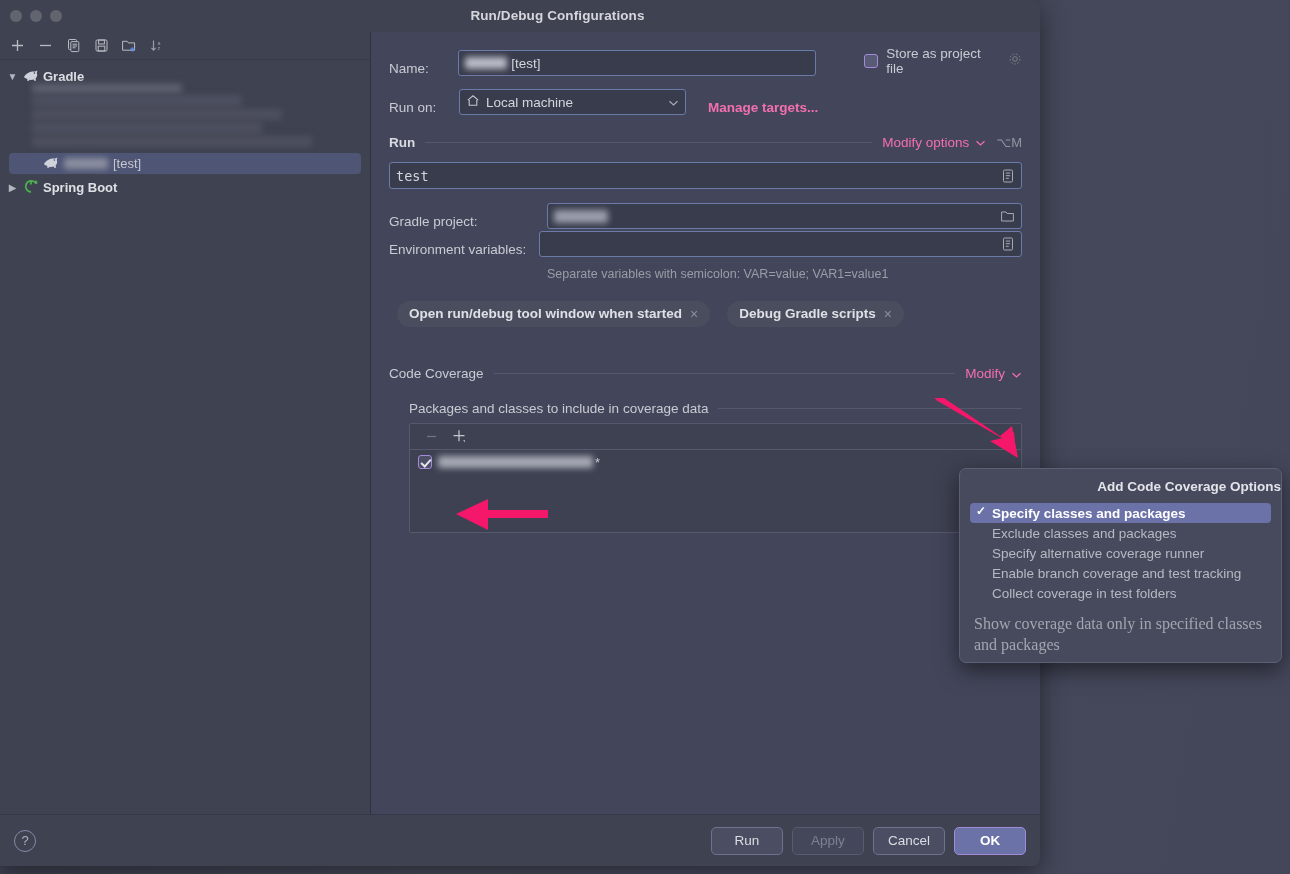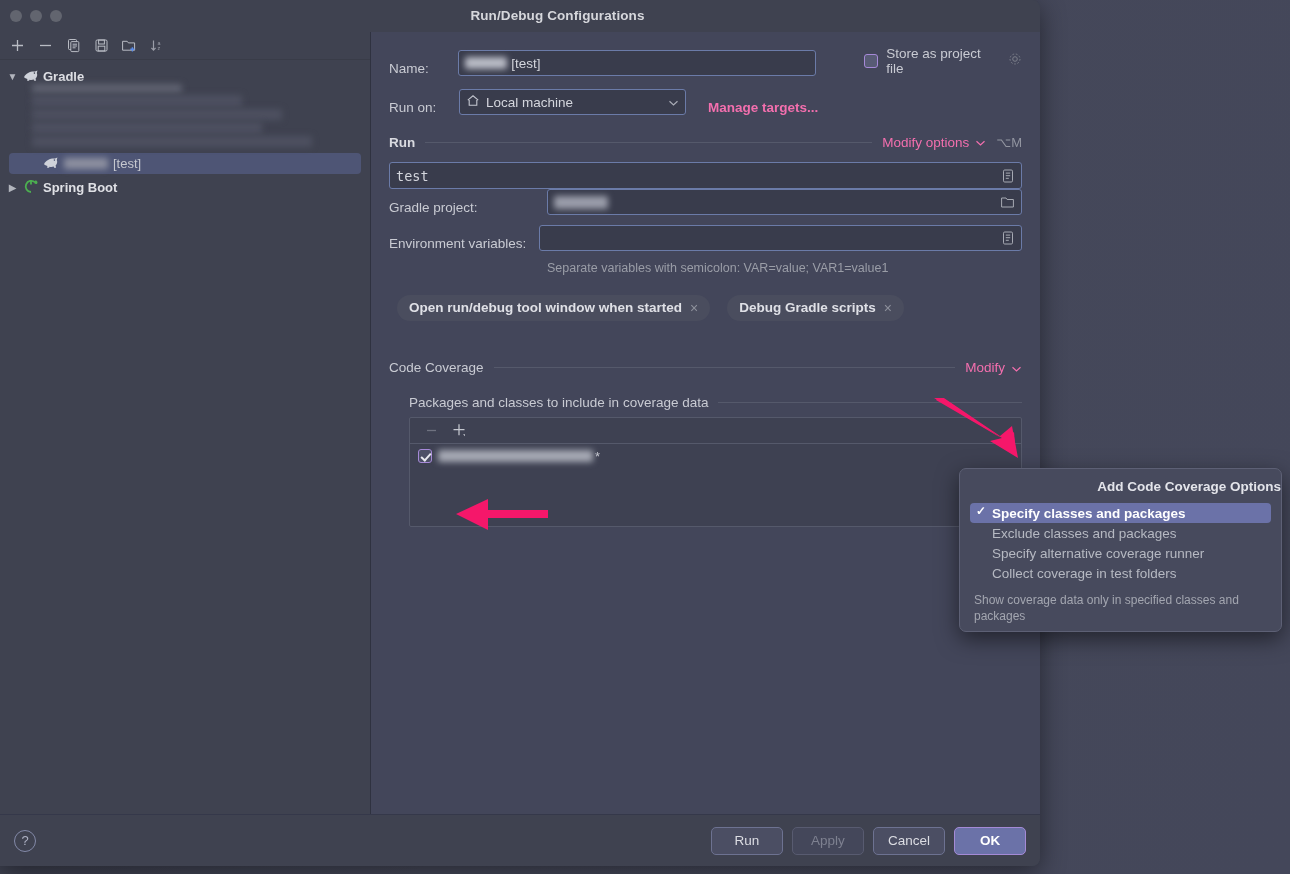--- a/index.html
+++ b/index.html
@@ -144,21 +144,21 @@
     text-align: right; font-size: 13.5px; font-weight: bold; color: #e3e4ea; padding: 2px 0 9px;
   }
   .pitem {
     height: 20px; display: flex; align-items: center; font-size: 13.5px;
     color: #b6b9c2; padding-left: 22px; position: relative; margin: 0 10px;
     border-radius: 4px;
   }
   .pitem.sel { background: #6b72a8; color: #fff; font-weight: bold; }
   .pitem .chk { position: absolute; left: 6px; top: 1px; font-size: 12px; }
   .pfoot {
-    font-size: 12px; color: #a3a6b0; padding: 10px 14px 0 14px; line-height: 1.33;
+    font-size: 16px; color: #a3a6b0; padding: 10px 14px 0 14px; line-height: 1.33; font-family: Liberation Serif, serif;
   }
 
   
   #bottombar {
     flex: 0 0 52px; height: 52px; border-top: 1px solid #35384a;
     display: flex; align-items: center; padding: 0 14px; gap: 9px;
     background: #3f4250;
   }
   #helpbtn {
     width: 22px; height: 22px; border-radius: 50%; border: 1px solid #8389a8;
@@ -340,33 +340,33 @@
       <div class="inp mono" style="margin-top:11px; height:27px;">
         <span>test</span>
         <span class="trailing">
           <svg width="14" height="15" viewBox="0 0 14 15">
               <rect x="2.5" y="1.5" width="9" height="12" rx="1.2" stroke="#a7aab3" fill="none"></rect>
               <path d="M4.8 4.6h4.4M4.8 7.2h4.4M4.8 9.8h3" stroke="#a7aab3" stroke-width="1"></path>
             </svg>
         </span>
       </div>
 
-      <div class="row" style="gap:10px; ">
+      <div class="row" style="gap:10px; margin-top:14px">
         <div class="lbl" style="width:148px">Gradle project:</div>
         <div class="inp" style="flex:1 1 auto">
           <span class="blurbox" style="width:54px;height:13px;display:inline-block;background:#9a9daa"></span>
           <span class="trailing">
             <svg width="15" height="14" viewBox="0 0 15 14">
                 <path d="M1.6 3h4.4l1.1 1.5h6.3V12H1.6z" stroke="#a7aab3" fill="none"></path>
               </svg>
           </span>
         </div>
       </div>
 
-      <div class="row" style="gap:2px; margin-top:10px">
+      <div class="row" style="gap:2px; margin-top:2px">
         <div class="lbl" style="width:148px">Environment variables:</div>
         <div class="inp" style="flex:1 1 auto">
           <span></span>
           <span class="trailing">
             <svg width="14" height="15" viewBox="0 0 14 15">
                 <rect x="2.5" y="1.5" width="9" height="12" rx="1.2" stroke="#a7aab3" fill="none"></rect>
                 <path d="M4.8 4.6h4.4M4.8 7.2h4.4M4.8 9.8h3" stroke="#a7aab3" stroke-width="1"></path>
               </svg>
           </span>
         </div>
@@ -441,20 +441,23 @@
     <span class="chk">✓</span>
     <span>Specify classes and packages</span>
   </div>
   <div class="pitem">
     <span>Exclude classes and packages</span>
   </div>
   <div class="pitem">
     <span>Specify alternative coverage runner</span>
   </div>
   <div class="pitem">
+    <span>Enable branch coverage and test tracking</span>
+  </div>
+  <div class="pitem">
     <span>Collect coverage in test folders</span>
   </div>
 
   <div class="pfoot">Show coverage data only in specified classes and packages</div>
 </div>
 
 <svg class="arrow" style="left:930px; top:398px;" width="110" height="62" viewBox="0 0 110 62">
   <path d="M6 2 L78 44 L66 46 L86 58 L84 34 L74 42 L10 -2 Z" fill="#f5176a"></path>
   <path d="M4 0 L72 40 L60 43 L88 60 L82 28 L70 38 L8 -4 Z" fill="#f5176a"></path>
 </svg>

